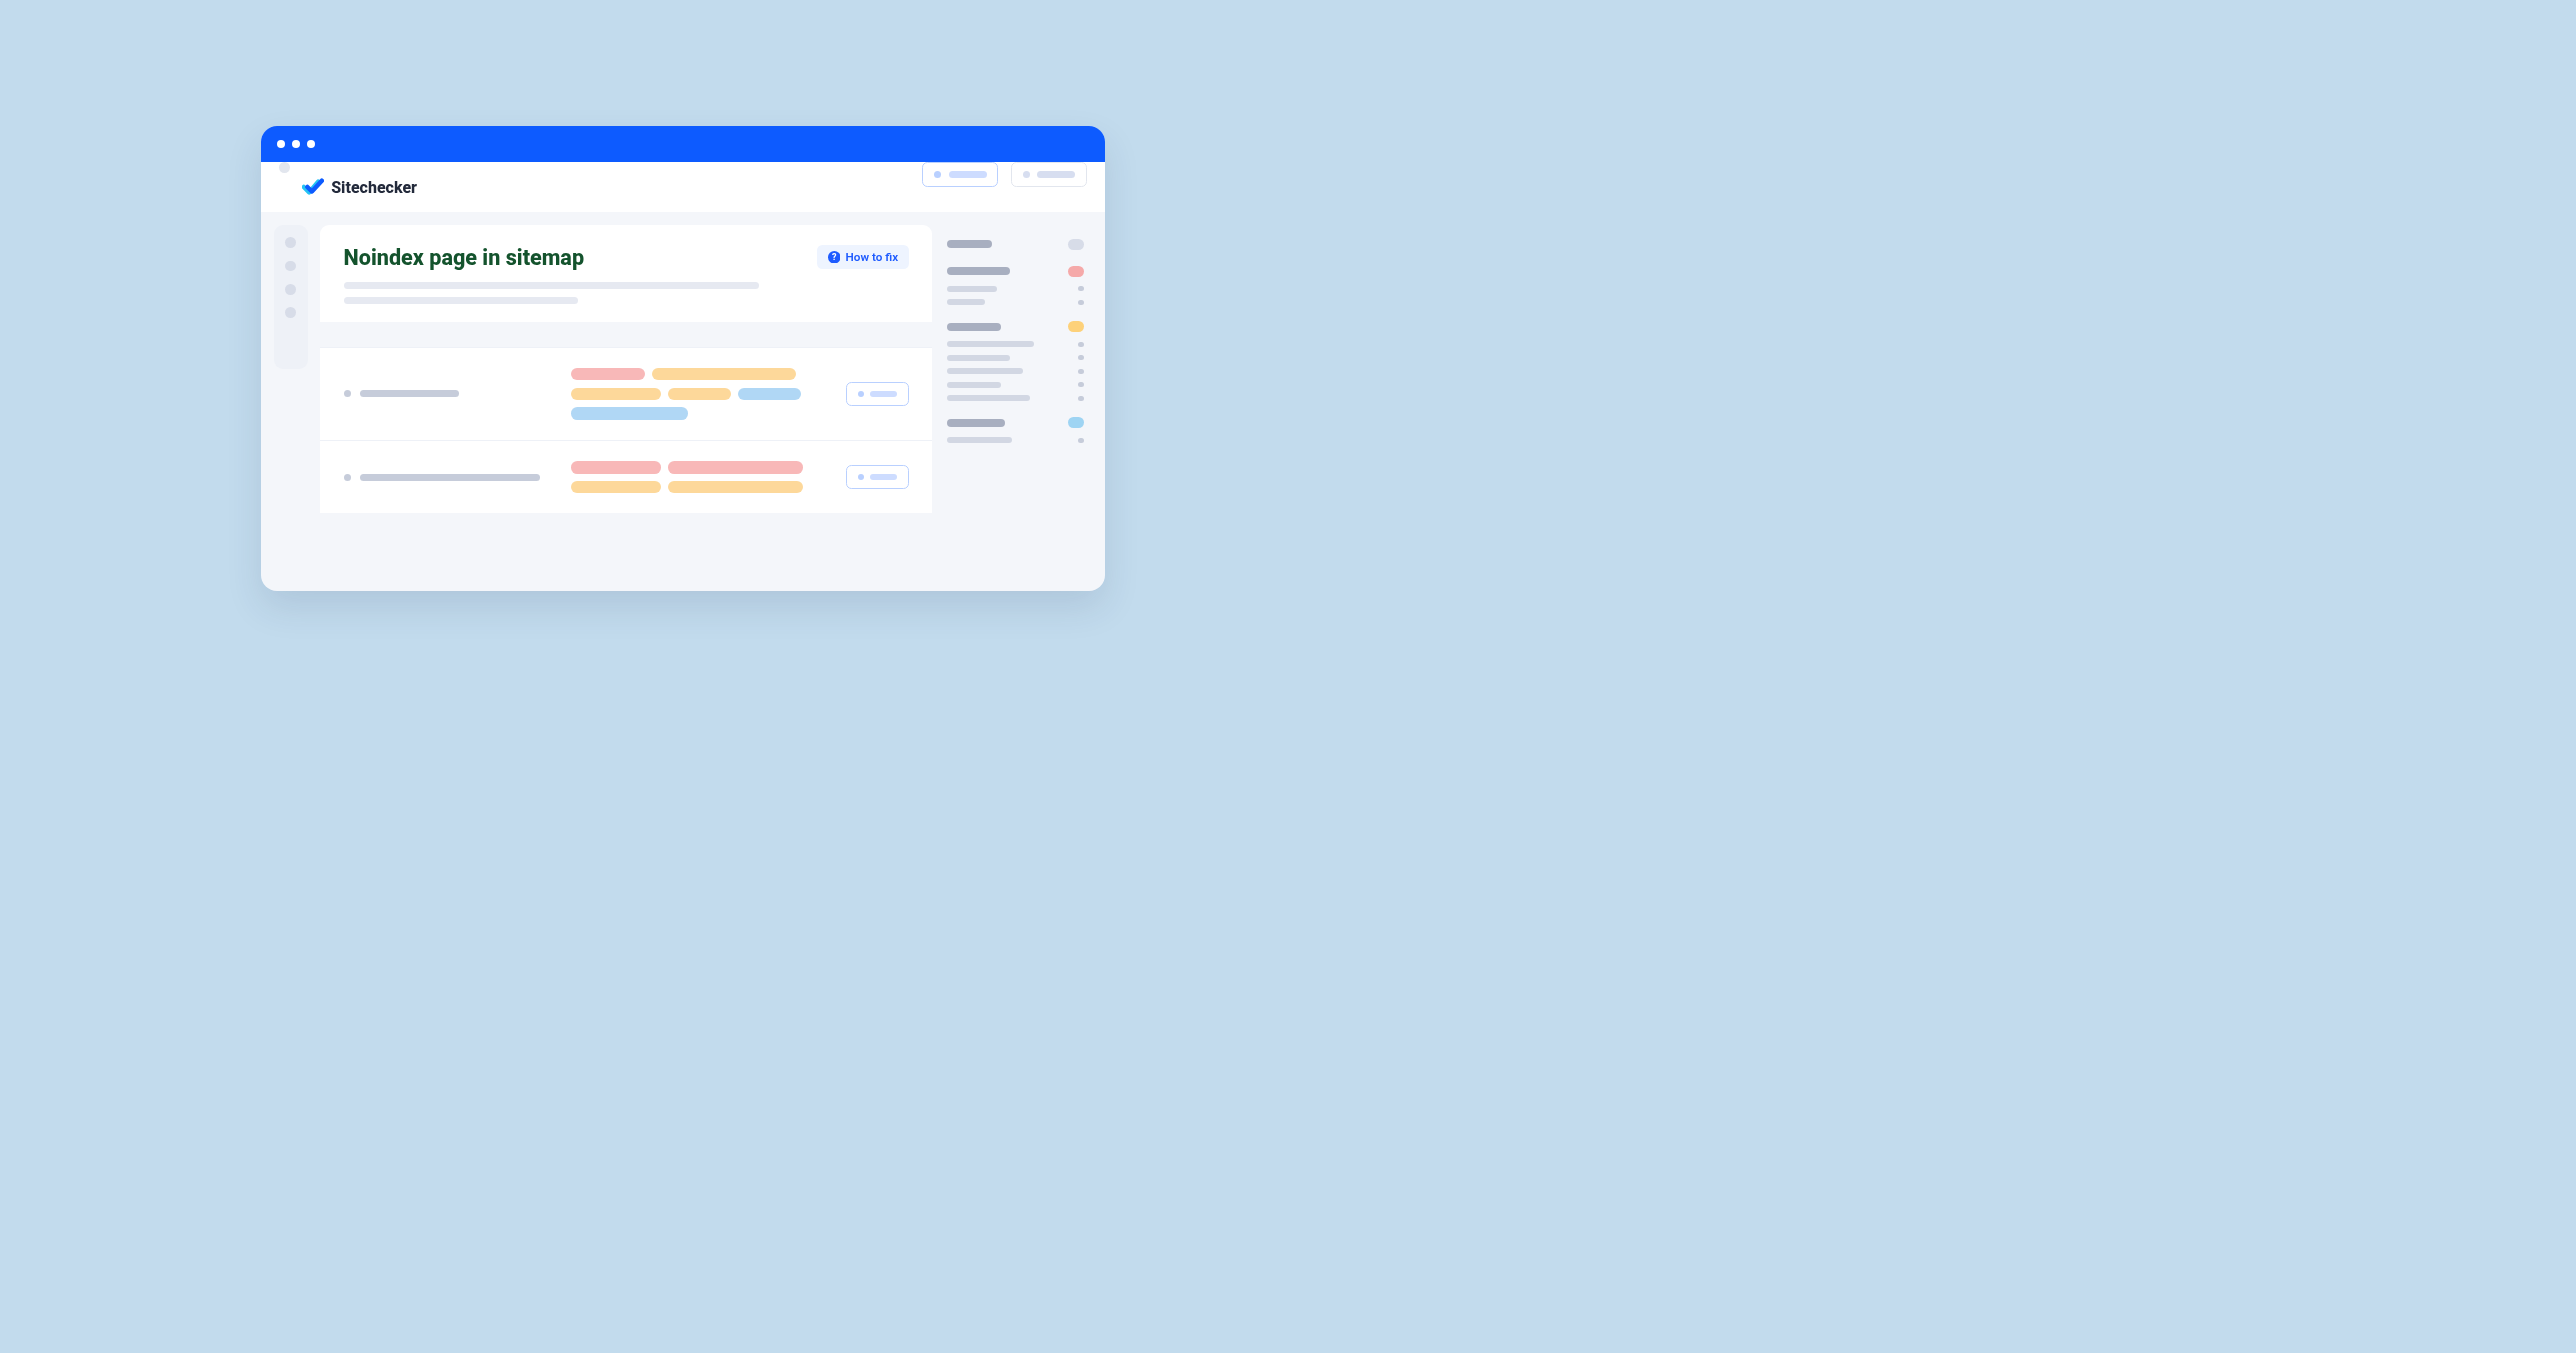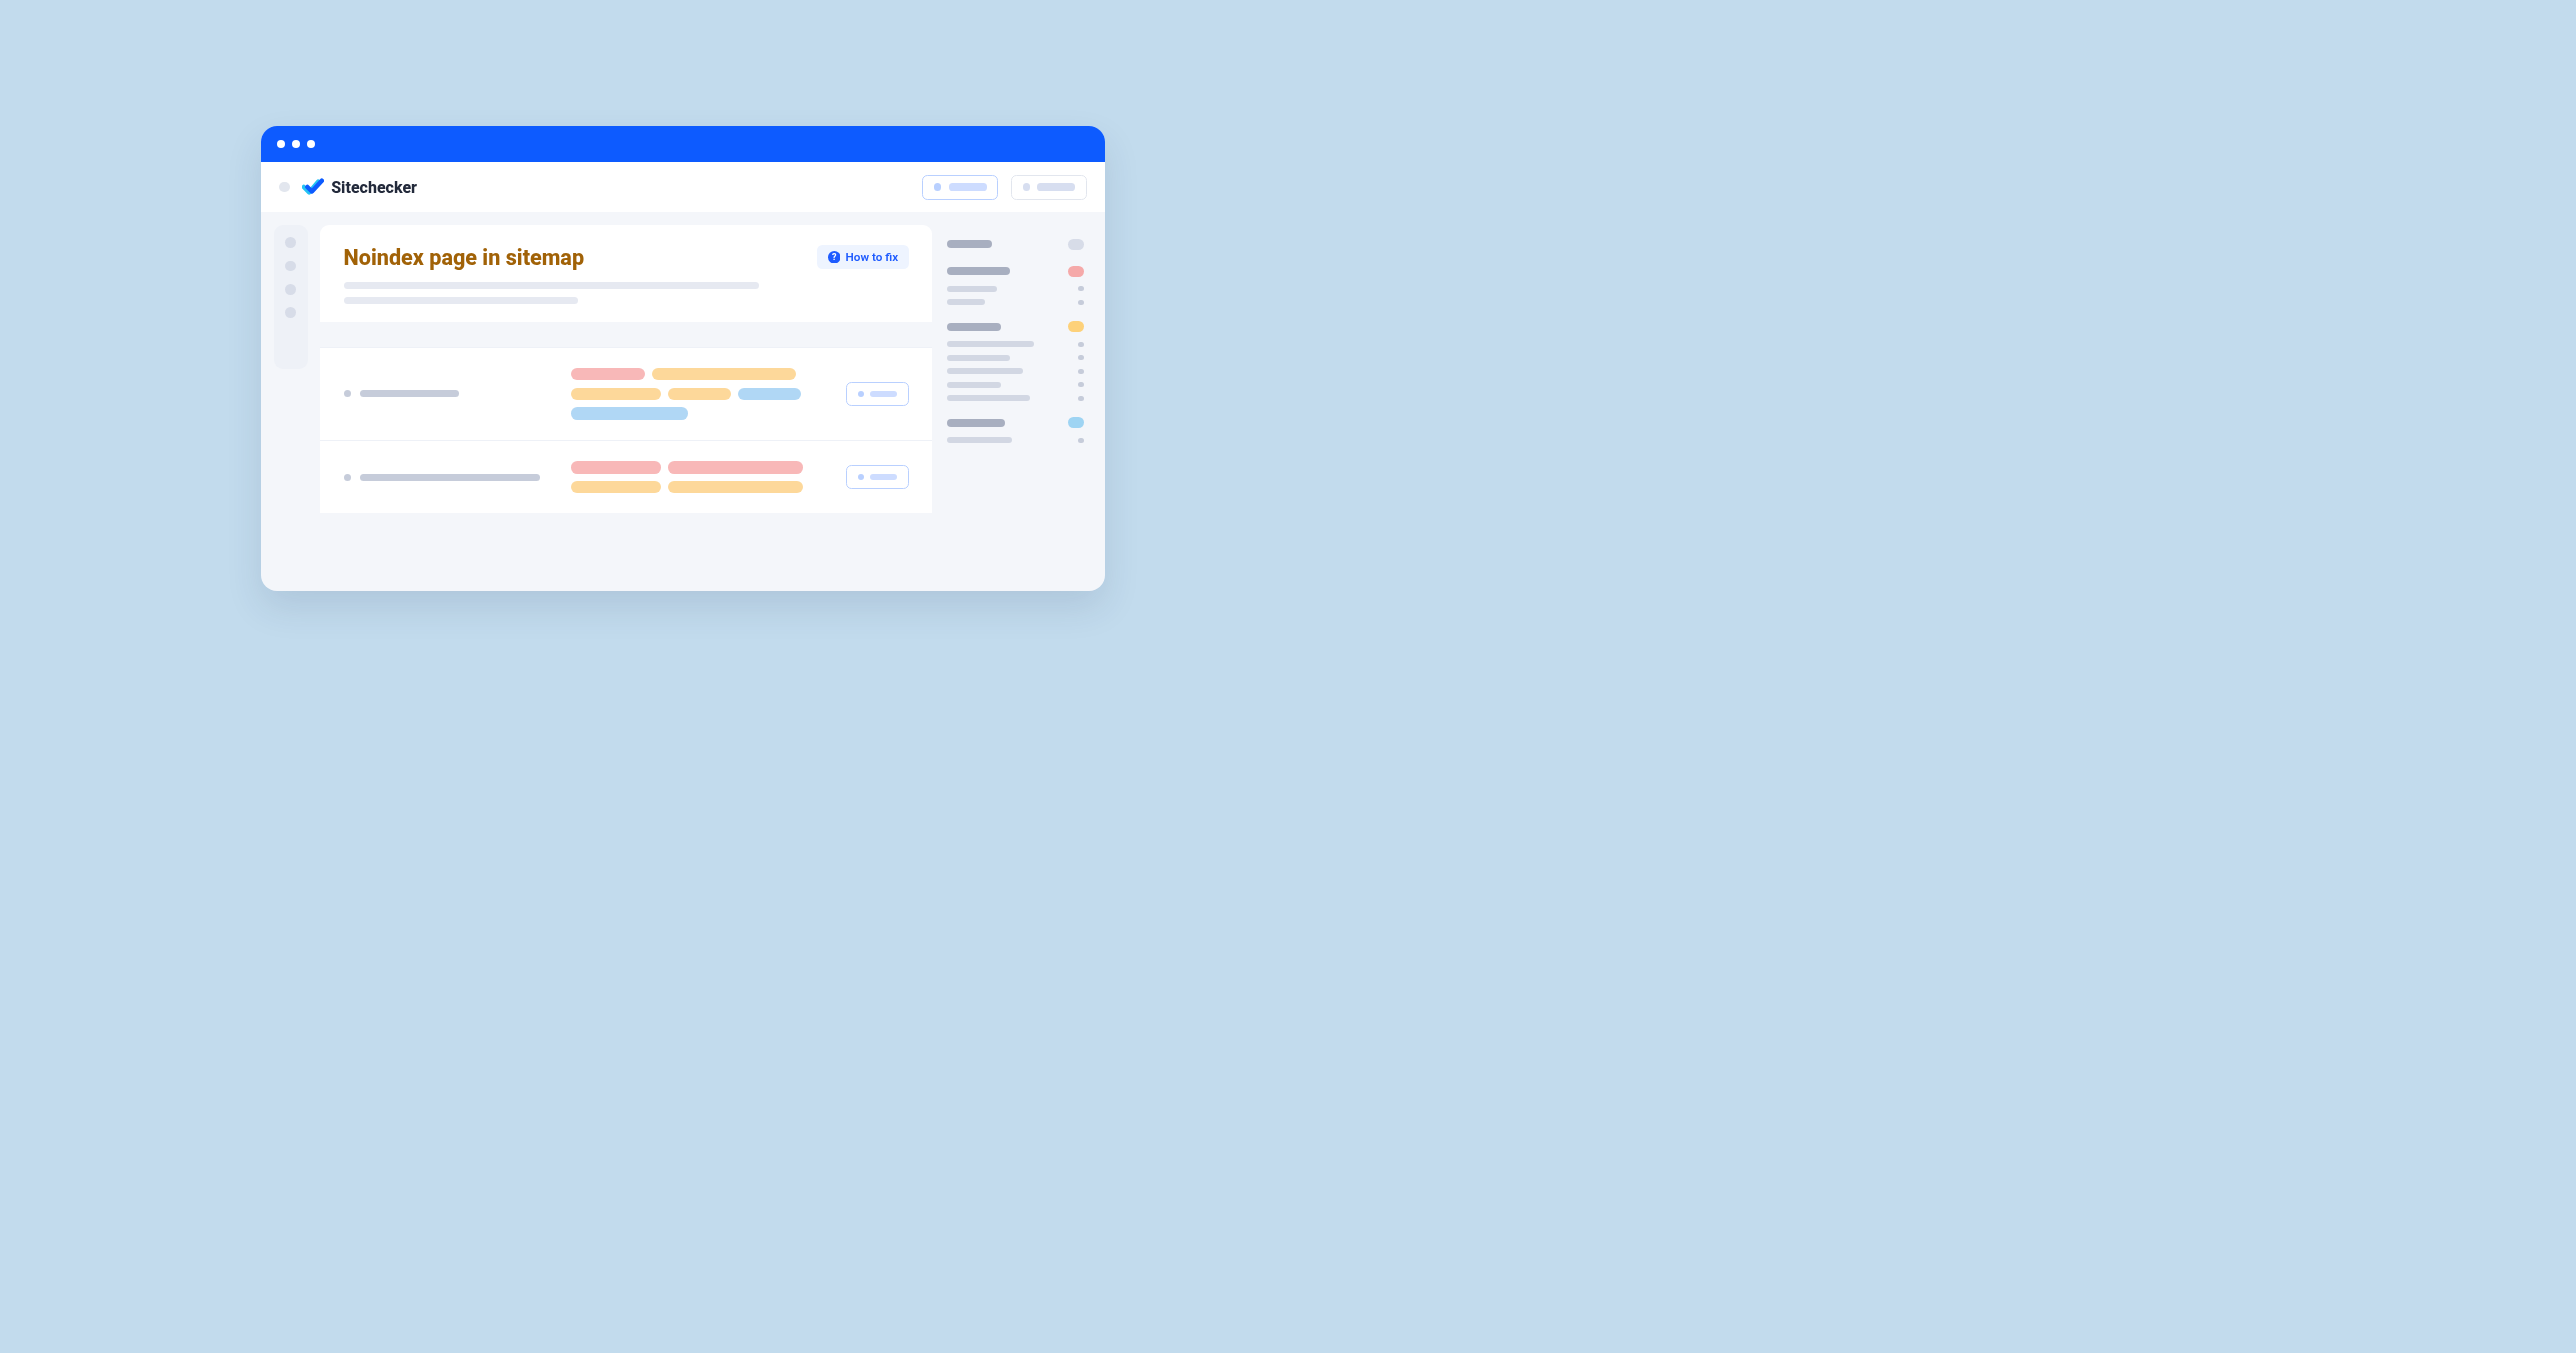--- a/index.html
+++ b/index.html
@@ -27,21 +27,20 @@
     padding: 0 16px;
   }
   .traffic-dots { display: flex; gap: 7.2px; }
   .traffic-dots span {
     width: 8px; height: 8px; border-radius: 50%; background: #ffffff;
   }
   .topbar {
     background: #ffffff;
     height: 50px;
     display: flex;
-    align-items: center;
     padding: 0 18px;
     gap: 12.6px;
   }
   .burger-dot { width: 10.8px; height: 10.8px; border-radius: 50%; background: #e2e6ee; }
   .logo { display: flex; align-items: center; gap: 7.2px; }
   .brand {
     font-weight: 800; font-size: 16px; color: #232a3b;
   }
   .topbar-spacer { flex: 1; }
   .pill-btn {
@@ -77,21 +76,21 @@
     border-radius: 9px;
     overflow: hidden;
     display: flex; flex-direction: column;
   }
   .main-header {
     background: #ffffff;
     padding: 20px 23.4px 18px 23.4px;
   }
   .title-row { display: flex; align-items: center; gap: 14.4px; }
   .page-title {
-    font-size: 21.6px; font-weight: 800; color: #a16207;
+    font-size: 21.6px; font-weight: 800; color: #14532d;
     flex: 1;
   }
   .howfix {
     background: #eef4ff;
     color: #1e5bff;
     font-size: 11.7px;
     font-weight: 600;
     padding: 5.4px 10.8px;
     border-radius: 5.4px;
     display: flex; align-items: center; gap: 5.4px;

